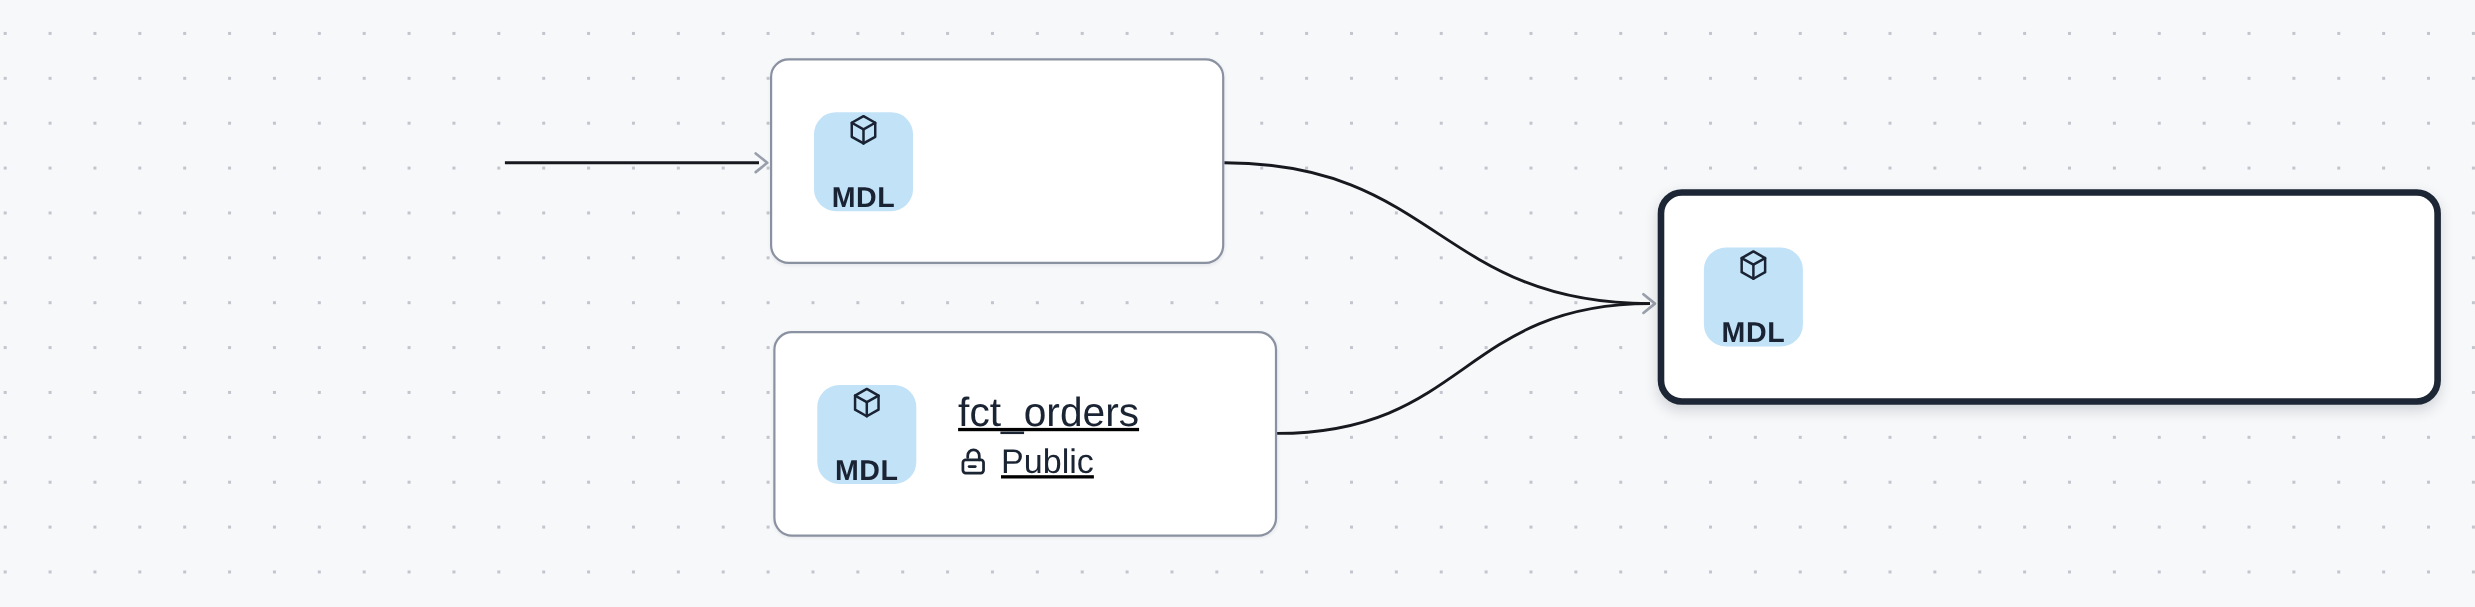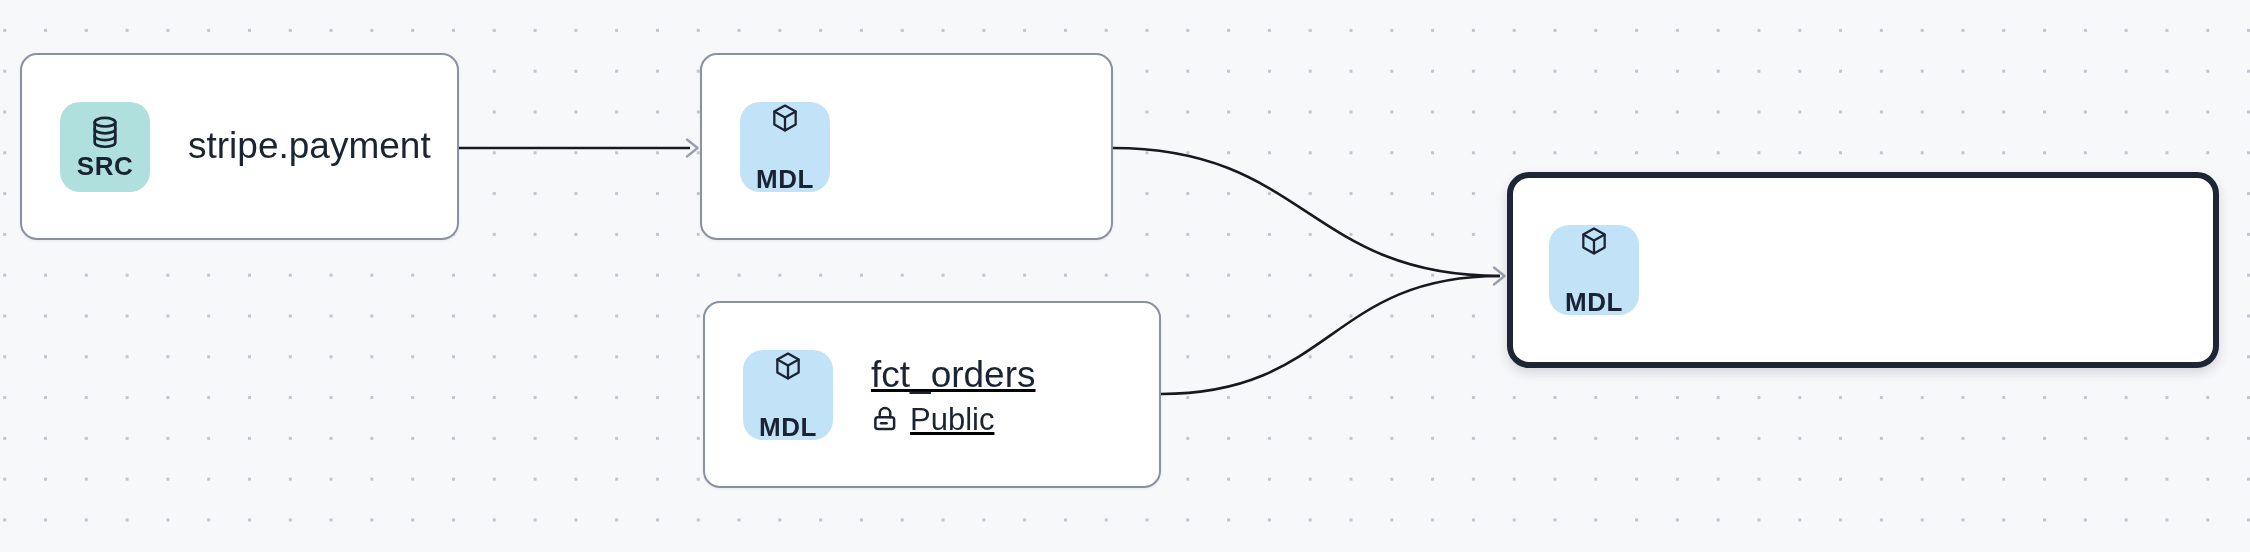--- a/index.html
+++ b/index.html
@@ -47,49 +47,37 @@
   }
   .icon-badge.src{background:#afe0dd;}
   .icon-badge.mdl{background:#c2e2f8;gap:32px;}
   .badge-label{
     font-size:26px;font-weight:600;color:#192333;line-height:1;letter-spacing:.5px;
   }
   .node-title{
     font-size:37px;color:#1b2433;line-height:1.15;white-space:nowrap;
   }
   .node-text{display:flex;flex-direction:column;justify-content:center;gap:8px;text-decoration:underline;}
-  .access-row{display:flex;align-items:flex-start;gap:9px;}
+  .access-row{display:flex;align-items:center;gap:9px;}
   .access-label{font-size:31px;color:#1b2433;line-height:1;}
   .glyph{display:block;}
 </style>
 </head>
 <body>
 
 <div class="canvas">
 
   <svg class="edges" width="2250" height="552" viewBox="0 0 2250 552">
     <path class="edge" d="M459,148 L690,148"></path>
     <path class="arrowhead" d="M687,139.5 L697.5,148 L687,156.5"></path>
     <path class="edge" d="M1113,148 C1306,148 1308,276 1500,276"></path>
     <path class="edge" d="M1161,394 C1333,394 1329,276 1500,276"></path>
     <path class="arrowhead" d="M1494,267.5 L1504.5,276 L1494,284.5"></path>
   </svg>
 
-  <div class="node n1">
-    <div class="icon-badge src">
-      <svg class="glyph" width="38" height="38" viewBox="0 0 24 24" fill="none" stroke="#192333" stroke-width="1.7" stroke-linecap="round" stroke-linejoin="round">
-        <ellipse cx="12" cy="5.2" rx="6.5" ry="2.7"></ellipse>
-        <path d="M18.5,5.2 V18 A6.5,2.7 0 0 1 5.5,18 V5.2"></path>
-        <path d="M18.5,9.5 A6.5,2.7 0 0 1 5.5,9.5"></path>
-        <path d="M18.5,13.8 A6.5,2.7 0 0 1 5.5,13.8"></path>
-      </svg>
-      <span class="badge-label">SRC</span>
-    </div>
-    <div class="node-title">stripe.payment</div>
-  </div>
 
   <div class="node n2">
     <div class="icon-badge mdl">
       <svg class="glyph" width="38" height="38" viewBox="0 0 24 24" fill="none" stroke="#192333" stroke-width="1.7" stroke-linecap="round" stroke-linejoin="round">
         <path d="M12,2.7 L20,7.2 V16.8 L12,21.3 L4,16.8 V7.2 Z"></path>
         <path d="M4,7.2 L12,11.7 L20,7.2"></path>
         <path d="M12,11.7 V21.3"></path>
       </svg>
       <span class="badge-label">MDL</span>
     </div>

